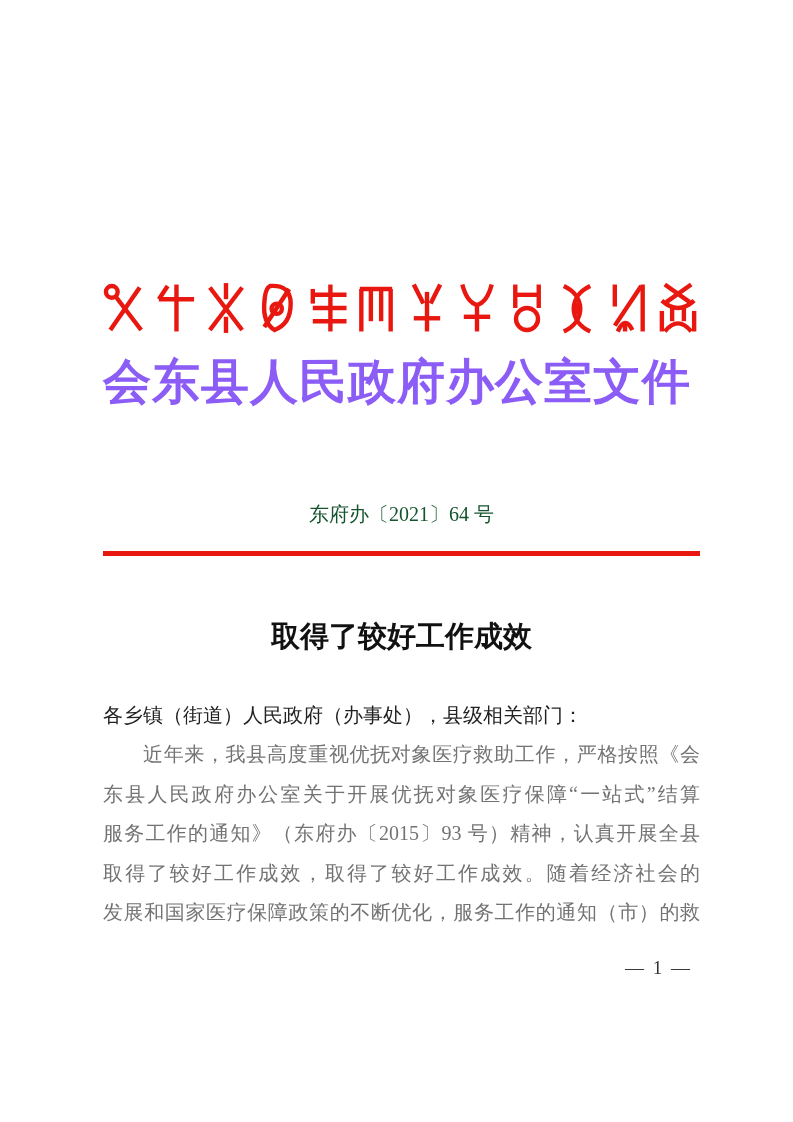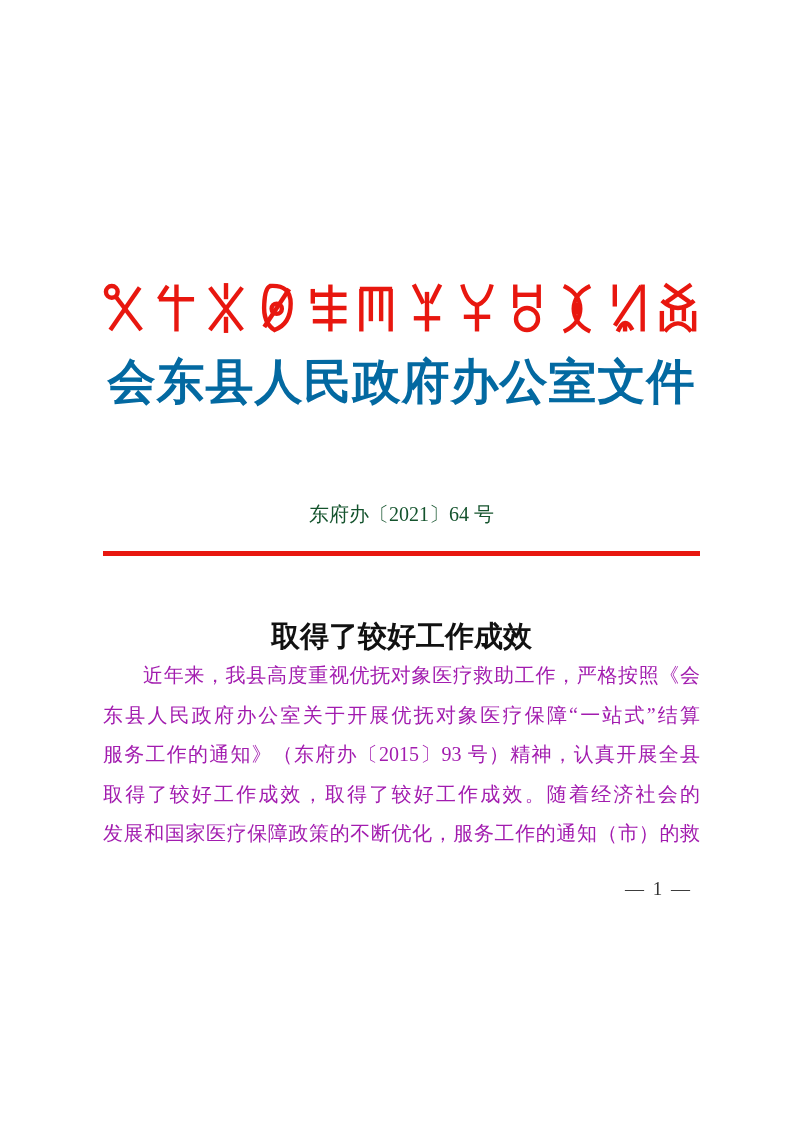--- a/index.html
+++ b/index.html
@@ -26,22 +26,22 @@
   .yi-banner svg { display: block; }
   .yi-banner line, .yi-banner path, .yi-banner circle {
     stroke: #e8170f;
     stroke-width: 6;
     fill: none;
     stroke-linecap: butt;
   }
   
   .masthead-title {
     margin-top: 5px;
-    text-align: center;
-    color: #0369a1;
+    text-align: left;
+    color: #8b5cf6;
     font-size: 48px;
     line-height: 67px;
     font-weight: 700;
     letter-spacing: 1px;
     white-space: nowrap;
   }
   
   .doc-number {
     margin-top: 84px;
     text-align: center;
@@ -68,21 +68,21 @@
   .salutation {
     margin-top: 40px;
     font-size: 20px;
     line-height: 39px;
     text-align: left;
     color: #222222;
   }
   .para-line {
     font-size: 20px;
     line-height: 39.5px;
-    color: #a21caf;
+    color: #737373;
     text-align: justify;
     text-align-last: justify;
     overflow: hidden;
   }
   .para-line.indent { padding-left: 40px; }
   
   .page-number {
     margin-top: 24px;
     text-align: right;
     padding-right: 8px;
@@ -177,20 +177,21 @@
   <div class="masthead-title">会东县人民政府办公室文件</div>
 
   <div class="doc-number">东府办〔2021〕64 号</div>
 
   <div class="red-rule"></div>
 
   <div class="doc-title">
     <div>取得了较好工作成效</div>
   </div>
 
+  <div class="salutation">各乡镇（街道）人民政府（办事处），县级相关部门：</div>
   <div class="para-line indent">近年来，我县高度重视优抚对象医疗救助工作，严格按照《会</div>
   <div class="para-line">东县人民政府办公室关于开展优抚对象医疗保障“一站式”结算</div>
   <div class="para-line">服务工作的通知》（东府办〔2015〕93 号）精神，认真开展全县</div>
   <div class="para-line">取得了较好工作成效，取得了较好工作成效。随着经济社会的</div>
   <div class="para-line">发展和国家医疗保障政策的不断优化，服务工作的通知（市）的救</div>
 
   <div class="page-number">— 1 —</div>
 
 </div>
 

